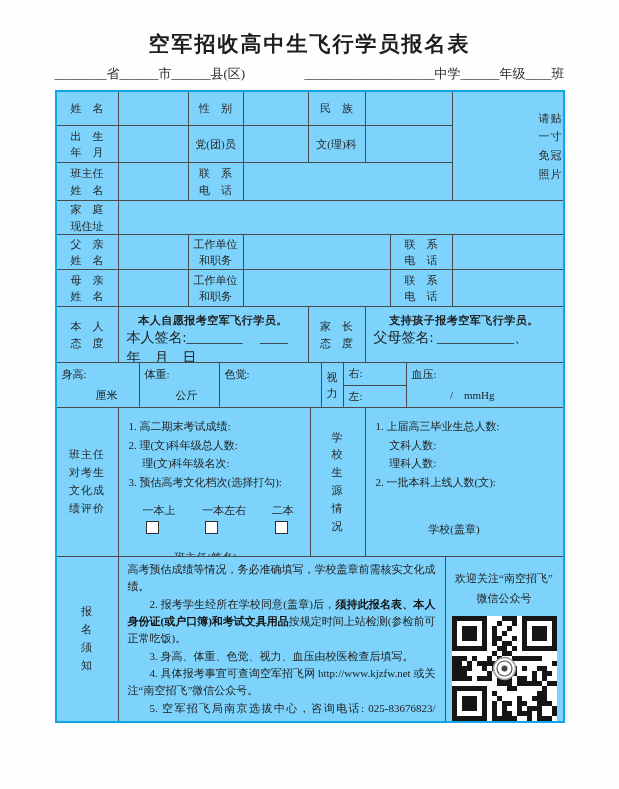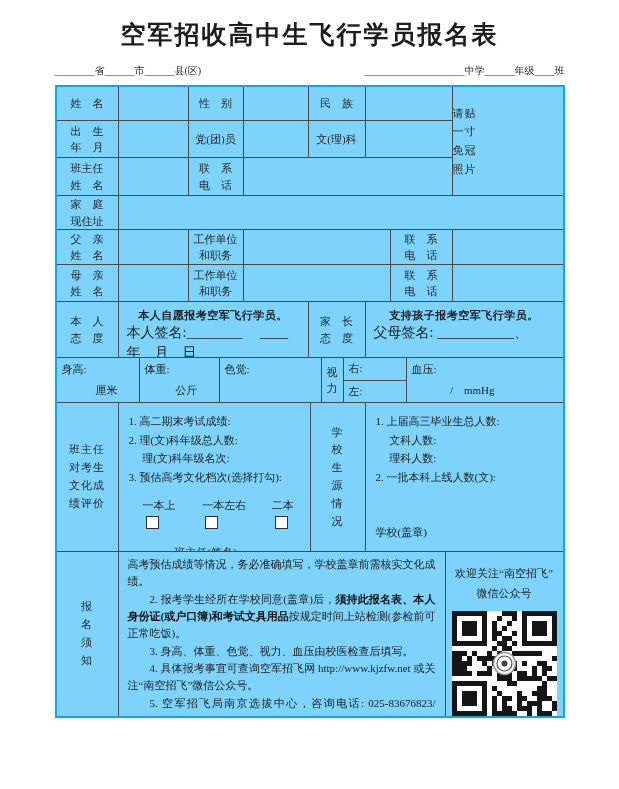--- a/index.html
+++ b/index.html
@@ -1,20 +1,20 @@
 <!DOCTYPE html>
 <html><head>
 <meta charset="utf-8">
 <style>
   *{box-sizing:border-box;margin:0;padding:0}
   html,body{width:619px;height:789px}
   body{background:#f2f1ef;font-family:"Liberation Serif","DejaVu Serif",serif;color:#222}
   .page{position:relative;width:619px;height:789px;background:#fefefe;overflow:hidden}
-  .title{text-align:center;padding-top:18px;font-size:25px;font-weight:bold;letter-spacing:2px;color:#1d1d1d}
-  .hdr{display:flex;justify-content:space-between;width:510px;margin:13px auto 7px;font-size:10px;color:#2a2a2a}
+  .title{text-align:center;padding-top:30px;font-size:21px;font-weight:bold;letter-spacing:2px;color:#1d1d1d}
+  .hdr{display:flex;justify-content:space-between;width:510px;margin:7px auto 7px;font-size:13px;color:#2a2a2a}
   .tbl{width:510px;margin:0 auto;border:2px solid #0ea5e9;font-size:11px;line-height:1.4;background:#7dd3fc}
   .row{display:flex;border-top:1px solid #4a4a4a}
   .tbl > :first-child{border-top:none}
   .rgroup{display:flex}
   .rstack{width:395px;display:flex;flex-direction:column}
   .rstack .row:first-child{border-top:none}
   .c{border-left:1px solid #4a4a4a;display:flex;align-items:center;justify-content:center;text-align:center;overflow:hidden}
   .c:first-child{border-left:none}
   .ml{white-space:pre-line}
   .lbl{line-height:1.5;color:#262626}
@@ -22,35 +22,35 @@
   .h1{height:33px}.h2{height:37px}.h3{height:35px}.h4{height:38px}
   .h5{height:34px}.h6{height:35px}.h7{height:37px}.h8{height:56px}
   .h9{height:45px}.h10{height:149px}.h11{height:165px}
   
   .w61{width:61px}.w70{width:70px}.w55{width:55px}.w65{width:65px}.w57{width:57px}
   .w87{width:87px}.w334{width:334px}.w209{width:209px}.w445{width:445px}
   .w147{width:147px}.w62{width:62px}.w111{width:111px}.w190{width:190px}
   .w198{width:198px}.w82{width:82px}.w80{width:80px}.w85{width:102px}
   .w22{width:22px}.w63{width:63px}.w113{width:110px}.w192{width:192px}
   .w327{width:327px}.w118{width:118px}
-  .photo{flex:1;border-left:1px solid #4a4a4a;display:flex;align-items:center;justify-content:flex-start}
+  .photo{flex:1;border-left:1px solid #4a4a4a;display:flex;align-items:center;justify-content:flex-end}
   .photo .ml{line-height:1.7;letter-spacing:1px}
   .att{flex-direction:column;align-items:stretch;justify-content:space-between;padding:6px 8px 5px;text-align:left}
   .att .stmt{text-align:center;font-weight:bold;letter-spacing:.5px}
   .att .sig{font-size:14px}
   .med{flex-direction:column;align-items:stretch;justify-content:space-between;padding:4px 5px;text-align:left}
   .med .unit{align-self:flex-end;padding-right:16px}
   .subcol{flex-direction:column;align-items:stretch;padding:0}
   .sub{flex:1;display:flex;align-items:center;padding-left:5px}
   .sub + .sub{border-top:1px solid #4a4a4a}
   .evalc{flex-direction:column;align-items:stretch;justify-content:flex-start;text-align:left;padding:9px 4px 6px 10px;line-height:1.7}
   .checkline{display:flex;align-items:center;gap:16px;margin-top:9px;padding-left:14px}
   .box{display:inline-block;width:13px;height:13px;border:1.5px solid #2e2e2e;margin-left:3px;vertical-align:-2px;background:#fff}
   .tsign{margin-top:10px;text-align:center;padding-right:20px}
-  .seal{margin-top:36px;text-align:left;padding-right:26px}
+  .seal{margin-top:28px;text-align:center;padding-right:26px}
   .vlabel{line-height:1.62;letter-spacing:1px}
   .notice{flex-direction:column;align-items:stretch;justify-content:center;text-align:left;padding:6px 9px}
   .notice p{text-indent:2em;line-height:1.58;text-align:justify}
   .qrcell{flex-direction:column;justify-content:flex-start;padding-top:11px}
   .qrcap{text-align:center;line-height:1.85;white-space:pre-line}
   .qrbox{margin-top:7px;width:105px;height:105px;position:relative}
   b{color:#111}
 </style>
 </head>
 <body>

